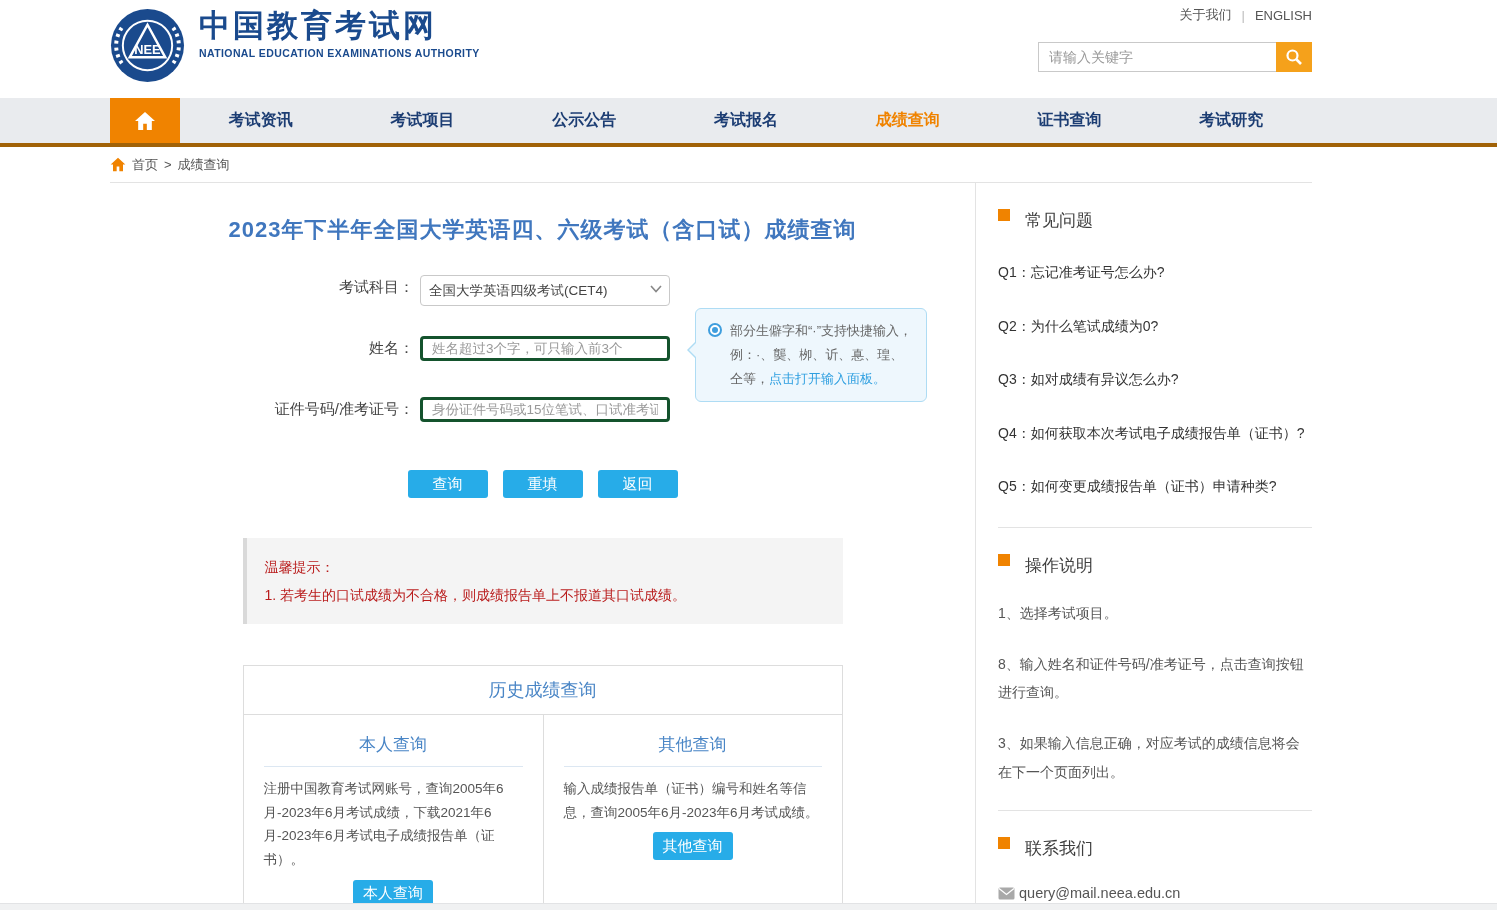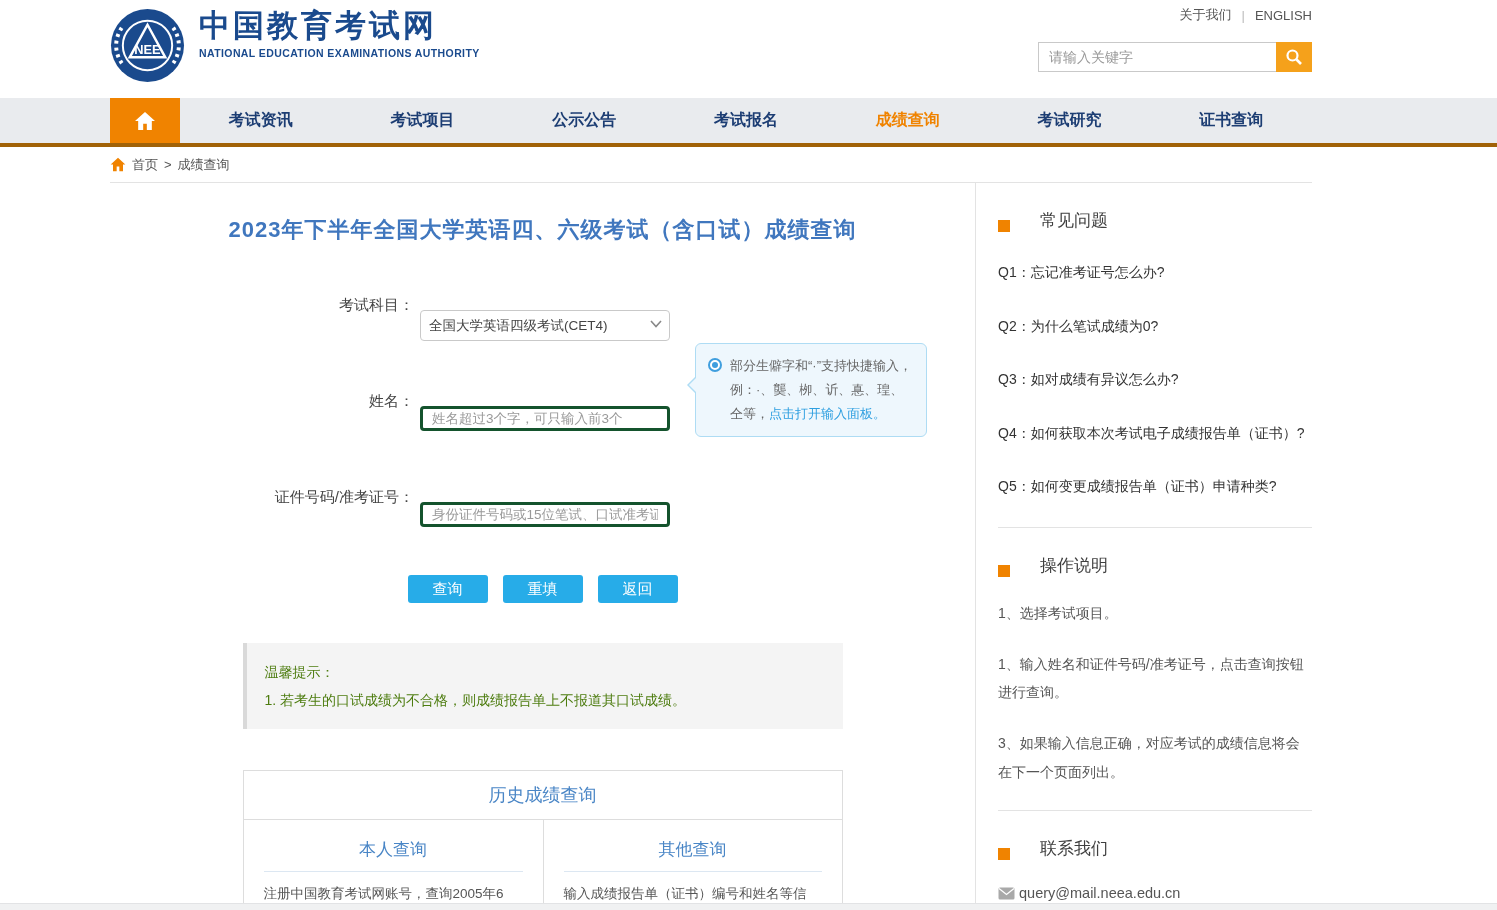--- a/index.html
+++ b/index.html
@@ -35,53 +35,53 @@
   
   .content { display:flex; width:1202px; margin-left:110px; min-height:716px; }
   .left-col { width:866px; border-right:1px solid #e3e3e3; padding-bottom:10px; }
   .sidebar { flex:1; padding:0 0 0 22px; }
 
   
   .page-title { margin-top:32px; text-align:center; font-size:22px; font-weight:bold; color:#4077be; letter-spacing:1px; }
   .form { margin-top:30px; }
   .form-row { display:flex; align-items:center; margin-bottom:36px; position:relative; }
   .form-row label { width:310px; text-align:right; font-size:15px; color:#444; padding-right:6px; flex:none; }
-  .text-input, .select-wrap { width:250px; height:25px;margin-top:35px; }
+  .text-input, .select-wrap { width:250px; height:25px; }
   .text-input { border:3px solid #14532d; border-radius:4px; padding:0 9px; font-size:13.5px; color:#333; outline:none; }
   .text-input::placeholder { color:#999; }
   .select-wrap { position:relative; }
   .select-wrap select { width:100%; height:31px; border:1px solid #c9c9c9; border-radius:4px; background:#fff; font-size:13.5px; color:#444; padding:0 24px 0 8px; appearance:none; -webkit-appearance:none; outline:none; cursor:pointer; }
   .select-chevron { position:absolute; right:8px; top:10px; pointer-events:none; }
 
   .tooltip { position:absolute; left:585px; top:-28px; width:232px; background:#eef7fd; border:1px solid #aedcf4; border-radius:6px; padding:10px 10px 10px 12px; display:flex; gap:8px; font-size:13px; color:#666; line-height:1.85; z-index:2; }
   .tooltip::before { content:""; position:absolute; left:-9px; top:32px; border:9px solid transparent; border-left:none; border-right:9px solid #aedcf4; }
   .tooltip::after { content:""; position:absolute; left:-7.5px; top:33px; border:8px solid transparent; border-left:none; border-right:8px solid #eef7fd; }
   .radio-icon { flex:none; width:14px; height:14px; margin-top:4px; border:2px solid #3f9ede; border-radius:50%; background:#fff; position:relative; }
   .radio-icon::after { content:""; position:absolute; left:2px; top:2px; width:6px; height:6px; border-radius:50%; background:#3f9ede; }
   .tooltip a { color:#2e9fe0; text-decoration:none; cursor:pointer; }
 
   .btn-row { width:600px; margin:48px auto 0; display:flex; justify-content:center; gap:15px; }
   .cyan-btn { width:80px; height:28px; background:#27ace8; border:none; border-radius:3px; color:#fff; font-size:15px; cursor:pointer; font-family:inherit; }
 
   
-  .notice { width:600px; margin:40px auto 0; background:#f4f4f4; border-left:4px solid #d9d9d9; padding:15px 18px; font-size:14px; color:#4d7c0f; line-height:2; }
+  .notice { width:600px; margin:40px auto 0; background:#f4f4f4; border-left:4px solid #d9d9d9; padding:15px 18px; font-size:14px; color:#b91c1c; line-height:2; }
 
   
   .history { width:600px; margin:41px auto 0; border:1px solid #ddd; }
   .history-header { text-align:center; font-size:18px; color:#4a86c6; padding:12px 0; border-bottom:1px solid #ddd; }
   .history-cols { display:flex; }
   .history-col { width:50%; padding:12px 20px 18px; }
   .history-col + .history-col { border-left:1px solid #ddd; }
   .col-title { text-align:center; font-size:17px; color:#4a86c6; padding:6px 0 10px; border-bottom:1px solid #dce7f2; margin-bottom:10px; }
   .history-col p { font-size:13.5px; color:#555; line-height:1.75; }
   .history-col .cyan-btn { display:block; margin:8px auto 0; }
 
   
   .side-section { padding-top:26px; }
-  .side-title { display:flex; align-items:flex-end; gap:30px; font-size:17px; color:#3f3f3f; margin-bottom:10px; }
+  .side-title { display:flex; align-items:flex-start; gap:15px; font-size:17px; color:#3f3f3f; margin-bottom:10px; }
   .sq { width:12px; height:12px; background:#f08300; flex:none; }
   .faq-item { font-size:14px; color:#333; line-height:1.9; margin:27px 0; cursor:pointer; }
   .instr-item { font-size:14px; color:#555; line-height:2.05; margin:22px 0; }
   .side-divider { border:none; border-top:1px solid #e3e3e3; margin:24px 0 0; }
   .contact-item { display:flex; align-items:center; gap:4px; font-size:14.5px; color:#555; margin:25px 0; }
   .contact-item .cicon { flex:none; display:flex; }
 
   
   .footer-strip { position:absolute; left:0; bottom:0; width:1497px; height:7px; background:#f0f1f2; border-top:1px solid #e2e3e5; }
 </style>
@@ -126,22 +126,22 @@
     <div class="home-btn">
       <svg width="22" height="20" viewBox="0 0 24 22">
         <path d="M12 1 L23 11 H19.5 V21 H14 V14 H10 V21 H4.5 V11 H1 Z" fill="#ffffff"></path>
       </svg>
     </div>
     <a class="nav-item">考试资讯</a>
     <a class="nav-item">考试项目</a>
     <a class="nav-item">公示公告</a>
     <a class="nav-item">考试报名</a>
     <a class="nav-item active">成绩查询</a>
+    <a class="nav-item">证书查询</a>
     <a class="nav-item">考试研究</a>
-    <a class="nav-item">证书查询</a>
   </div>
 </nav>
 
 <div class="breadcrumb">
   <svg width="16" height="15" viewBox="0 0 24 22">
     <path d="M12 1 L23 11 H19.5 V21 H14 V14 H10 V21 H4.5 V11 H1 Z" fill="#f08300"></path>
   </svg>
   <a>首页</a>
   <span>&gt;</span>
   <span>成绩查询</span>
@@ -221,21 +221,21 @@
     </section>
 
     <hr class="side-divider">
 
     <section class="side-section">
       <div class="side-title">
         <span class="sq"></span>
         <span>操作说明</span>
       </div>
       <div class="instr-item">1、选择考试项目。</div>
-      <div class="instr-item">1、输入姓名和证件号码/准考证号，点击查询按钮进行查询。</div>
+      <div class="instr-item">8、输入姓名和证件号码/准考证号，点击查询按钮进行查询。</div>
       <div class="instr-item">3、如果输入信息正确，对应考试的成绩信息将会在下一个页面列出。</div>
     </section>
 
     <hr class="side-divider">
 
     <section class="side-section">
       <div class="side-title">
         <span class="sq"></span>
         <span>联系我们</span>
       </div>

